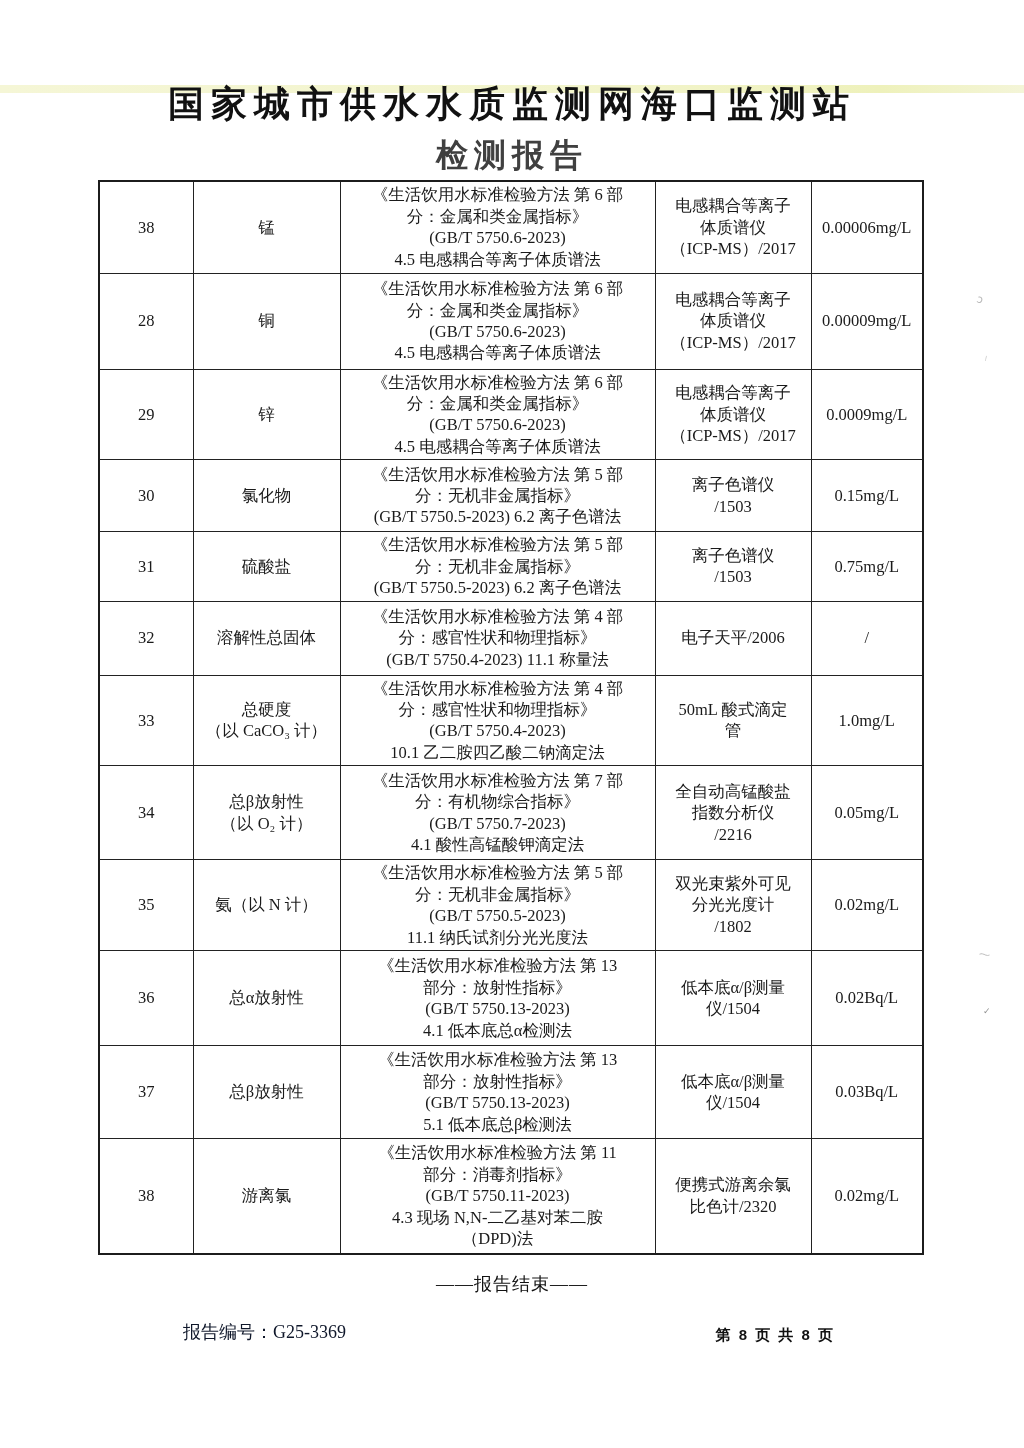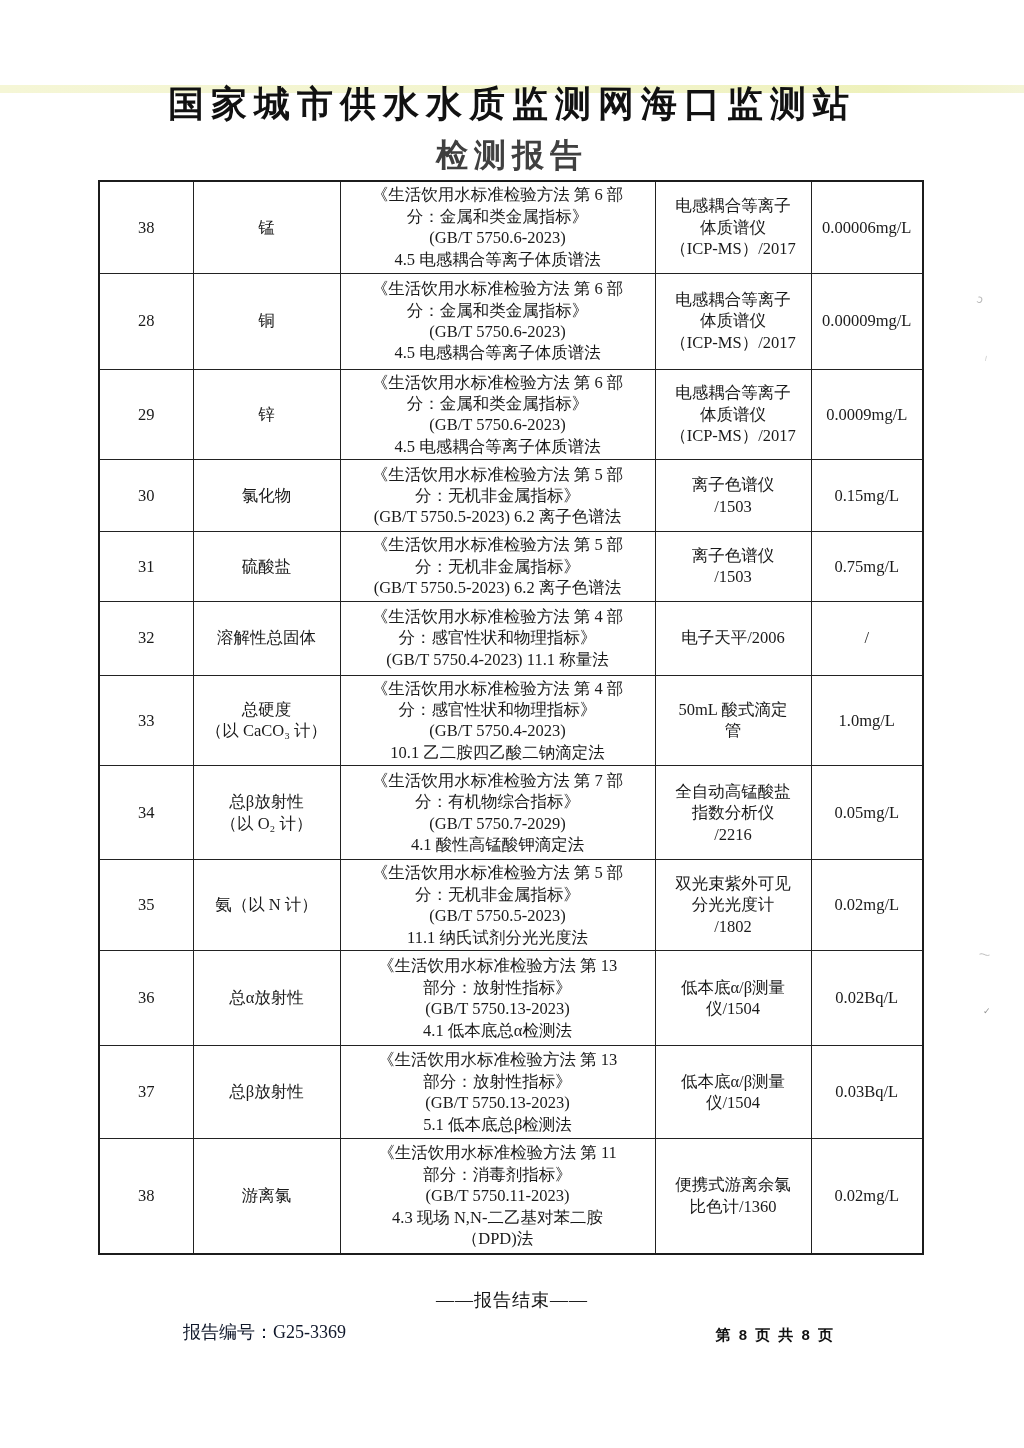--- a/index.html
+++ b/index.html
@@ -42,21 +42,21 @@
     padding:2px 3px;
     white-space:pre-line;
     overflow:hidden;
   }
   td.c-no{font-size:17px;}
   td.c-method{padding:2px 6px;margin-left:7px;}
   td.c-result{font-size:16.5px;}
 
   .end-note{
     position:absolute;left:0;top:1272px;width:1024px;text-align:center;
-    font-size:18px;letter-spacing:1px;color:#111;z-index:2;margin-top:16px;
+    font-size:18px;letter-spacing:1px;color:#111;z-index:2;
   }
   .footer-row{position:absolute;left:0;top:1320px;width:1024px;z-index:2;}
   .report-no{
     position:absolute;left:183px;top:0;font-size:18px;color:#0f172a;
   }
   .page-info{
     position:absolute;right:189px;top:6px;font-size:15px;color:#111;
     font-family:"Liberation Sans","DejaVu Sans",sans-serif;font-weight:bold;
     letter-spacing:2px;
     margin-left:29px;
@@ -167,21 +167,21 @@
         <td class="c-instr">50mL 酸式滴定
 管</td>
         <td class="c-result">1.0mg/L</td>
       </tr>
       <tr style="height:94px">
         <td class="c-no">34</td>
         <td class="c-param">总β放射性
 （以 O₂ 计）</td>
         <td class="c-method">《生活饮用水标准检验方法 第 7 部
 分：有机物综合指标》
-(GB/T 5750.7-2029)
+(GB/T 5750.7-2023)
 4.1 酸性高锰酸钾滴定法</td>
         <td class="c-instr">全自动高锰酸盐
 指数分析仪
 /2216</td>
         <td class="c-result">0.05mg/L</td>
       </tr>
       <tr style="height:88px">
         <td class="c-no">35</td>
         <td class="c-param">氨（以 N 计）</td>
         <td class="c-method">《生活饮用水标准检验方法 第 5 部
@@ -217,21 +217,21 @@
       </tr>
       <tr style="height:115px">
         <td class="c-no">38</td>
         <td class="c-param">游离氯</td>
         <td class="c-method">《生活饮用水标准检验方法 第 11
 部分：消毒剂指标》
 (GB/T 5750.11-2023)
 4.3 现场 N,N-二乙基对苯二胺
 （DPD)法</td>
         <td class="c-instr">便携式游离余氯
-比色计/1360</td>
+比色计/2320</td>
         <td class="c-result">0.02mg/L</td>
       </tr>
     </tbody>
   </table>
 
   <div class="end-note">——报告结束——</div>
 
   <div class="footer-row">
     <span class="report-no">报告编号：G25-3369</span>
     <span class="page-info">第 8 页  共 8 页</span>

